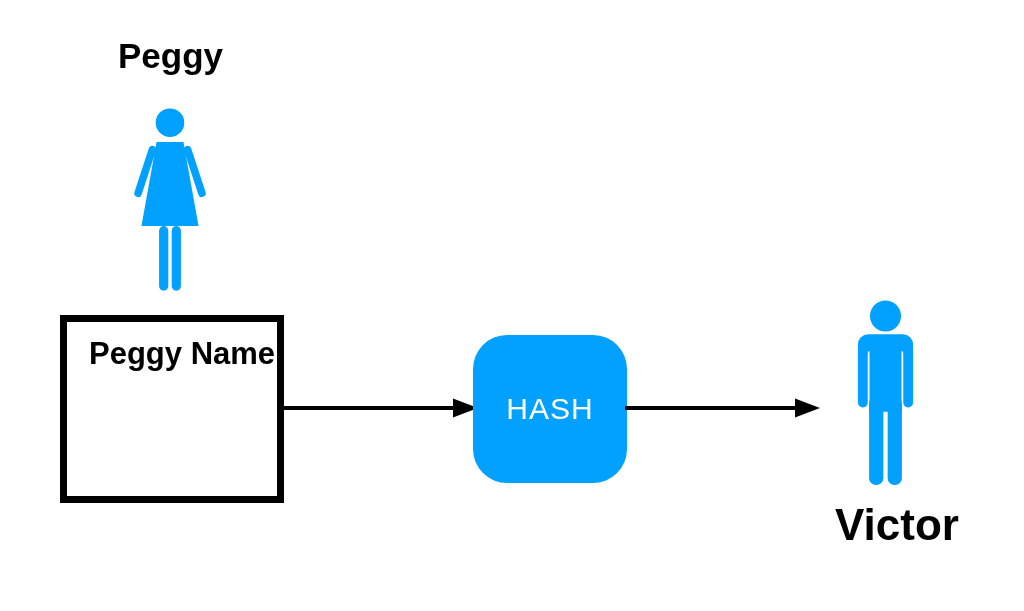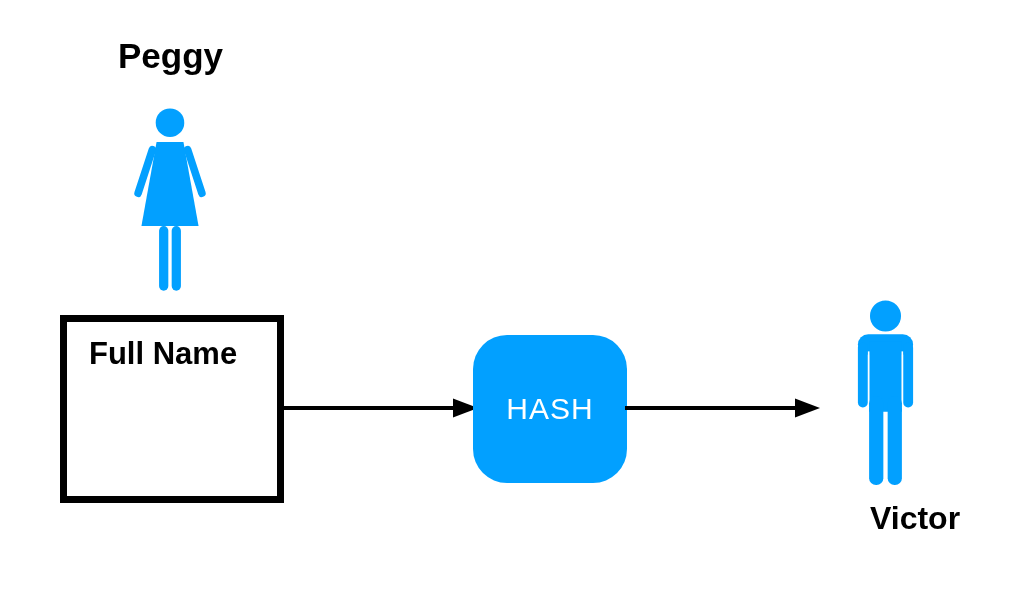--- a/index.html
+++ b/index.html
@@ -15,21 +15,21 @@
     overflow: hidden;
   }
   .abs { position: absolute; }
 
   .actor-label {
     color: var(--label-text, #000);
     font-weight: bold;
     white-space: nowrap;
   }
   .peggy-label { left: 118px; top: 36px; font-size: 35px; }
-  .victor-label { left: 835px; top: 500px; font-size: 32px; margin-left: 35px; }
+  .victor-label { left: 835px; top: 500px; font-size: 44px; }
 
   .female-icon { left: 128px; top: 107px; width: 84px; height: 186px; }
   .male-icon   { left: 851px; top: 299px; width: 69px; height: 191px; }
 
   .blue { fill: var(--figure-blue, #02a0ff); }
   .gap  { fill: var(--background, #ffffff); }
 
   .secret-box {
     left: 60px; top: 315px;
     width: 224px; height: 188px;
@@ -83,21 +83,21 @@
     <line x1="29" y1="50" x2="12" y2="102" stroke="var(--figure-blue, #02a0ff)" stroke-width="9" stroke-linecap="round"></line>
     <line x1="71" y1="50" x2="88" y2="102" stroke="var(--figure-blue, #02a0ff)" stroke-width="9" stroke-linecap="round"></line>
 
     <path class="blue" d="M34,41 L66,41 L84,141 L16,141 Z"></path>
 
     <rect class="blue" x="37" y="141" width="11" height="77" rx="5.5"></rect>
     <rect class="blue" x="52" y="141" width="11" height="77" rx="5.5"></rect>
   </svg>
 
   <div class="abs secret-box">
-    <div class="line indent">Full Name</div>
+    <div class="line indent">Peggy Name</div>
   </div>
 
   <svg class="abs arrow-svg arrow-1" width="196" height="22" viewBox="0 0 196 22" xmlns="http://www.w3.org/2000/svg">
     <line class="arrow-line" x1="0" y1="11" x2="172" y2="11"></line>
     <polygon class="arrow-head" points="170,1.5 195,11 170,20.5"></polygon>
   </svg>
 
   <div class="abs hash-node">
     <span class="hash-label">HASH</span>
   </div>

